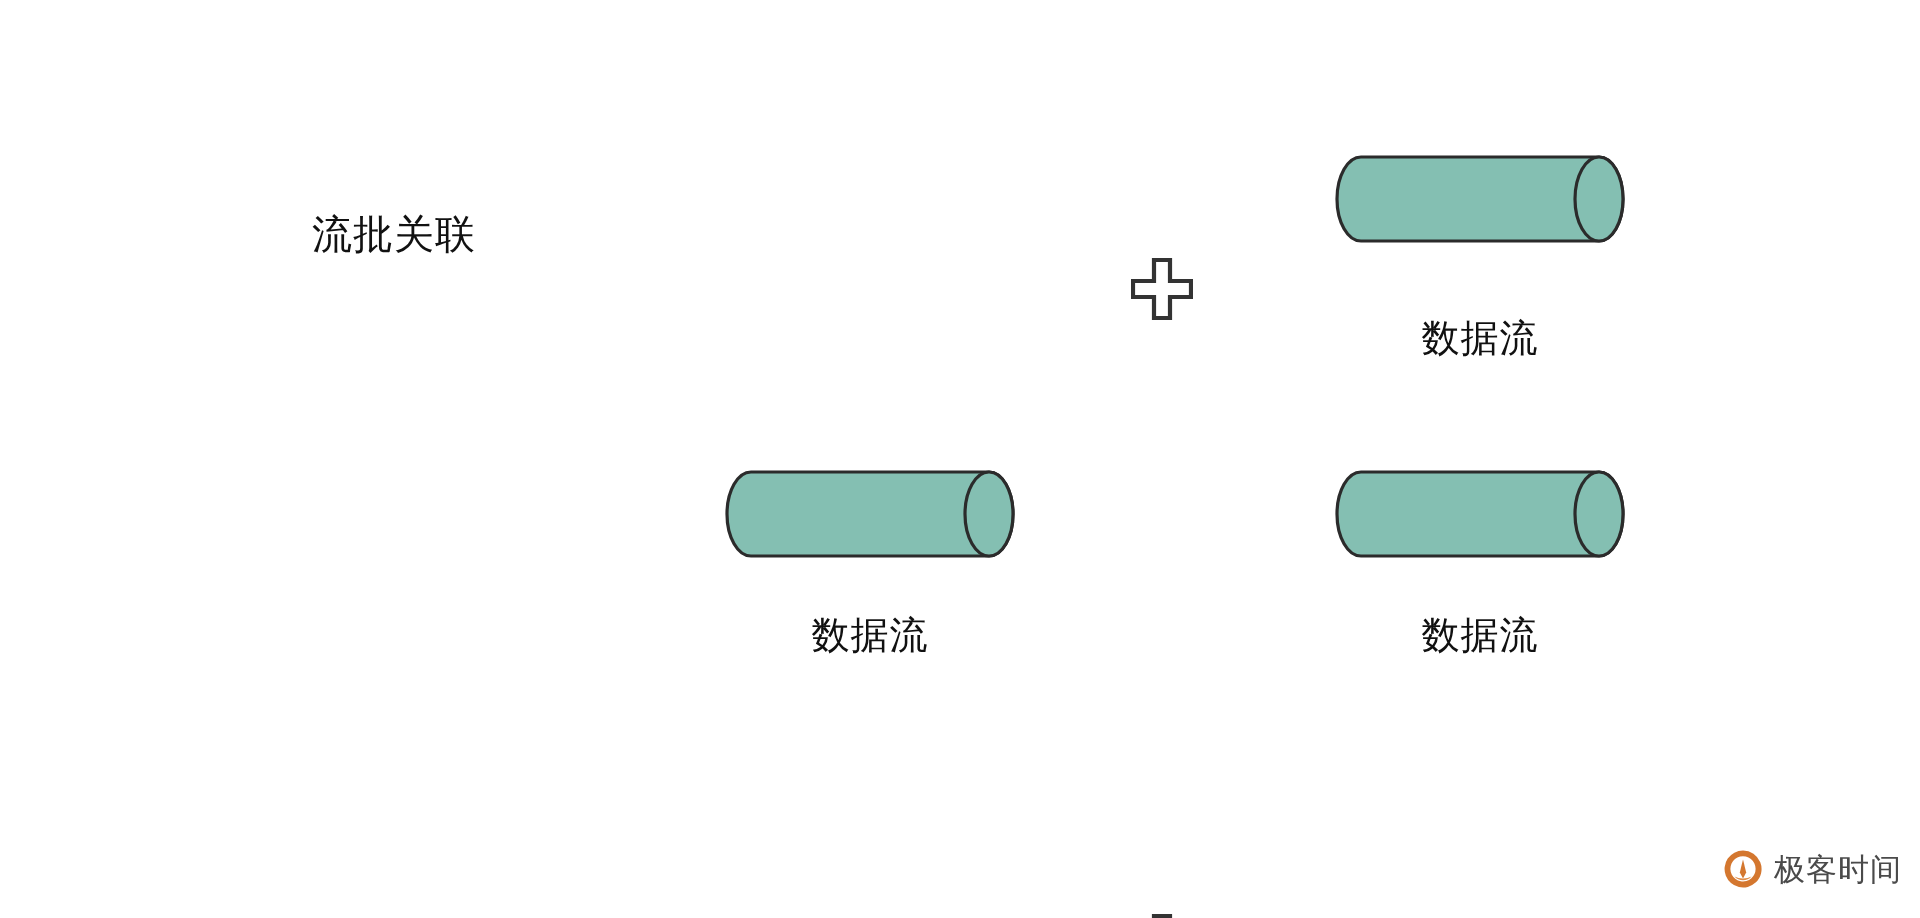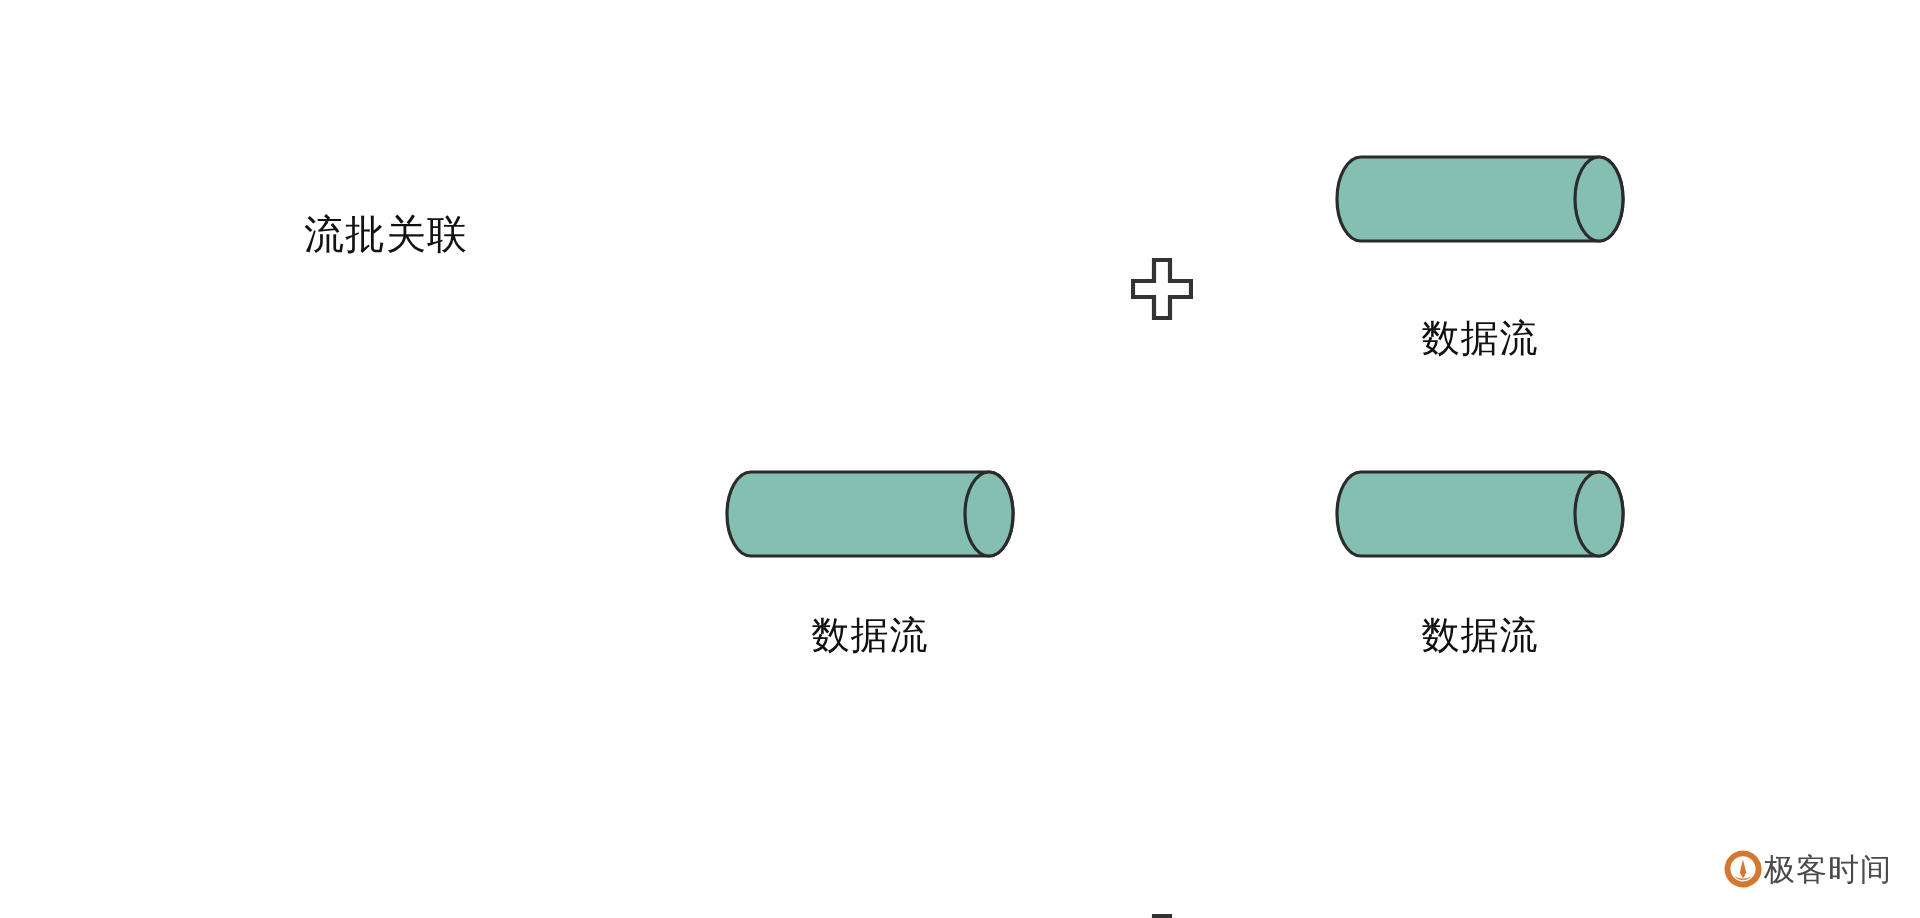--- a/index.html
+++ b/index.html
@@ -37,21 +37,21 @@
   
   .row-label {
     position: absolute;
     font-size: 40px;
     line-height: 1;
     letter-spacing: 1px;
     color: #111111;
     white-space: nowrap;
     font-weight: 400;
   }
-  #row-batch-stream .row-label { left: 304px; top: 114px; }
+  #row-batch-stream .row-label { left: 312px; top: 114px; }
 
   
   .operand {
     position: absolute;
     display: flex;
     flex-direction: column;
     align-items: center;
   }
   .operand-caption {
     font-size: 38px;
@@ -88,20 +88,21 @@
   #plus-row1 { left: 1131px; top: 158px; }
   #plus-row2 { left: 1131px; top: 484px; }
 
   
   #brand-logo {
     position: absolute;
     left: 1722px;
     top: 848px;
     display: flex;
     align-items: center;
+    gap: 10px;
   }
   #brand-logo .brand-text {
     font-size: 31px;
     line-height: 1;
     color: #4a4a4a;
     letter-spacing: 1px;
     white-space: nowrap;
   }
   #brand-logo .brand-mark { line-height: 0; }
 </style>

